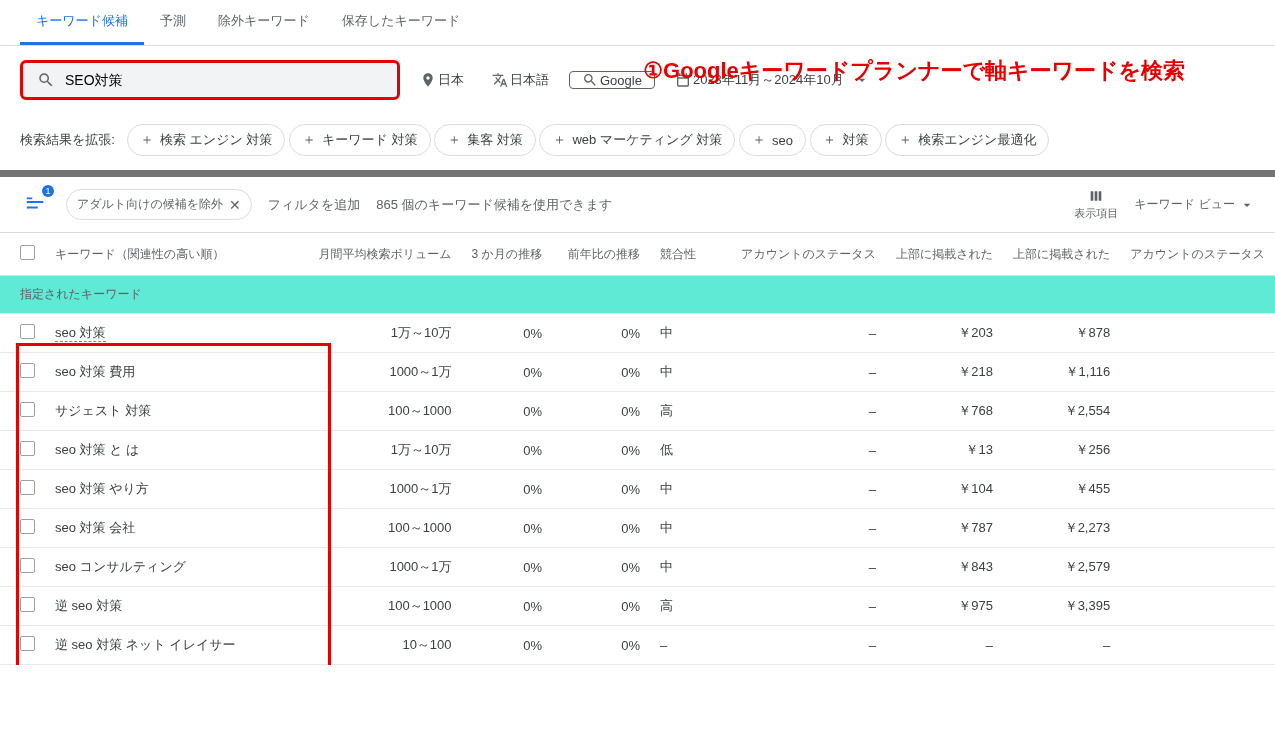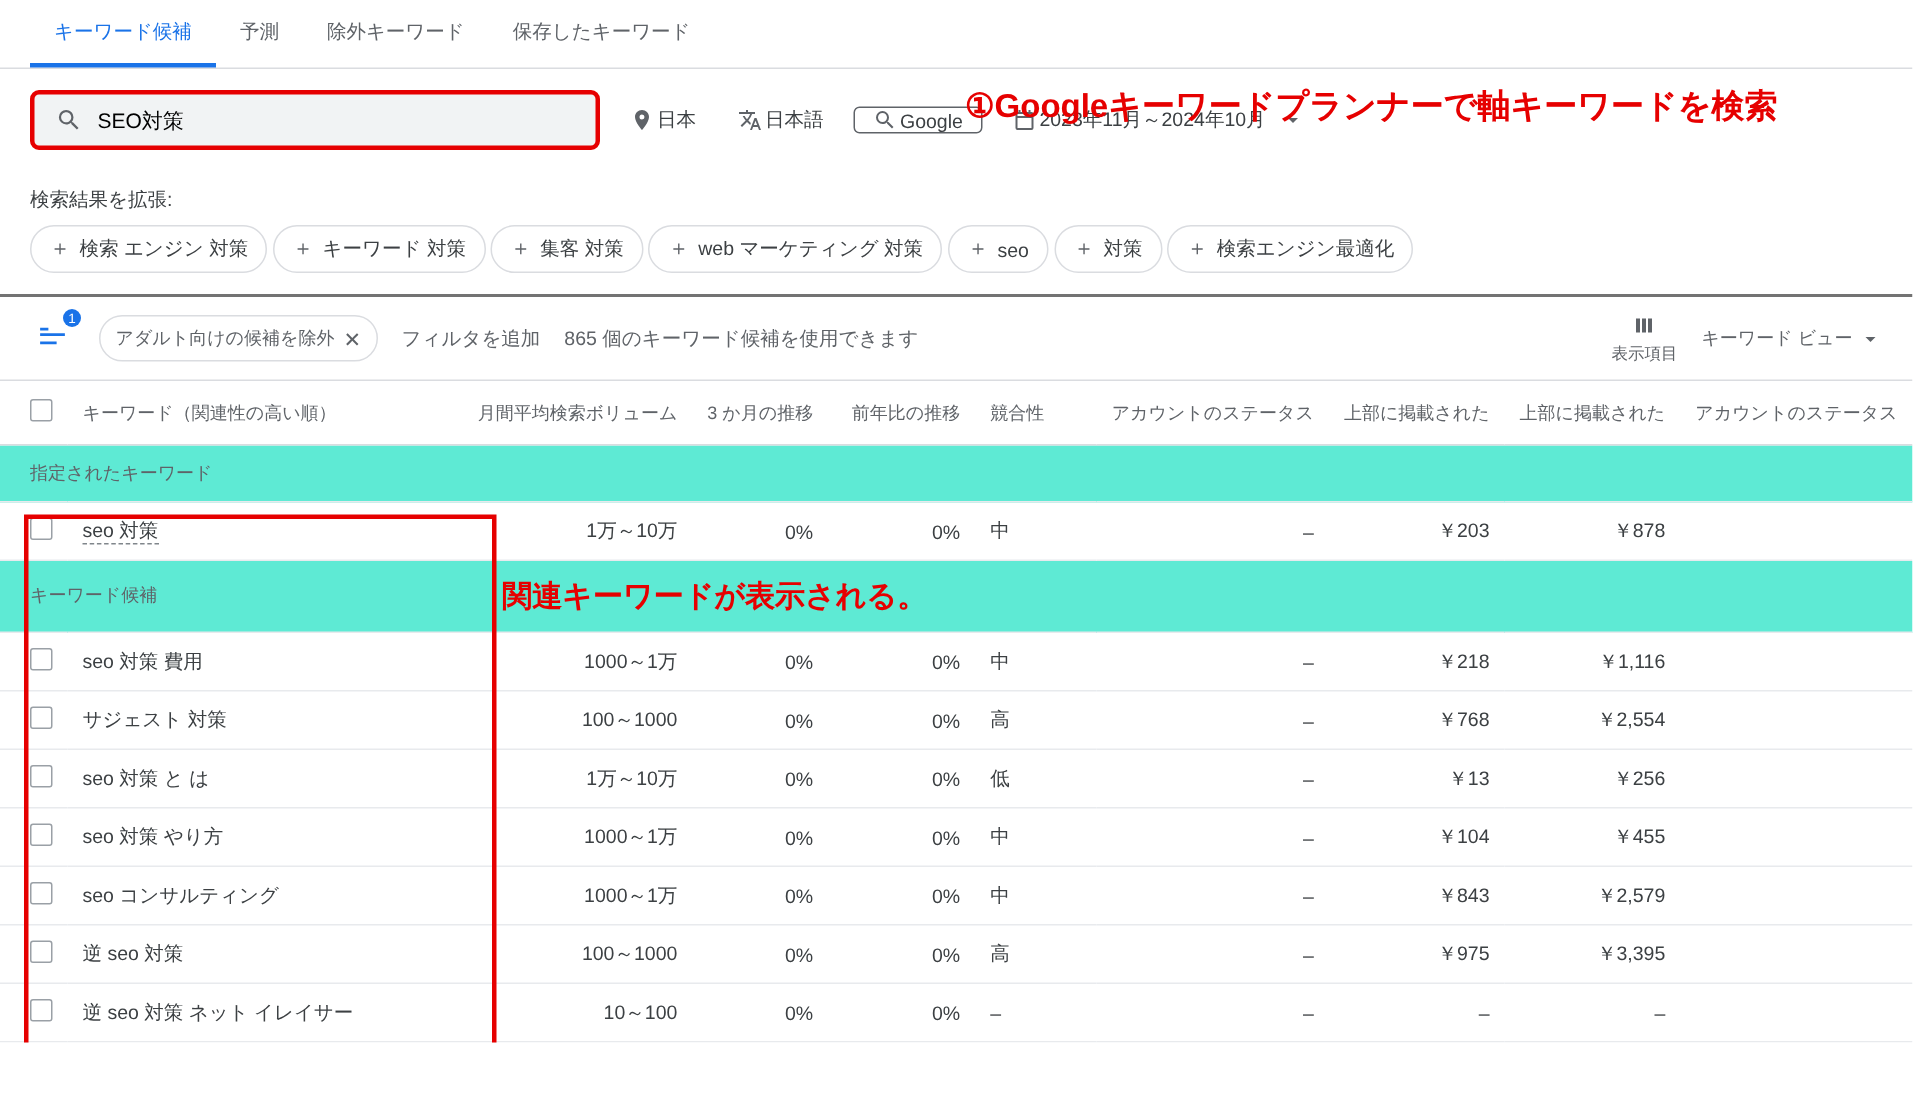--- a/index.html
+++ b/index.html
@@ -18,21 +18,21 @@
   .locseg { display: flex; align-items: center; gap: 2px; font-size: 13px; color: #3c4043; padding: 6px 8px; }
   .locseg.boxed { border: 1px solid #5f6368; border-radius: 4px; padding: 0 12px; }
   .icon-svg { width: 18px; height: 18px; fill: #5f6368; }
   .icon-svg-sm { width: 16px; height: 16px; fill: #5f6368; }
   
   .annot { color: #e60000; font-weight: 700; font-size: 22px; position: absolute; }
   .annot1 { top: 10px; right: 90px; }
   .annot2 { position: relative; display: inline-block; margin-left: 10px; }
   
   
-  .broaden-row { display: flex; align-items: flex-start; gap: 8px; padding: 10px 20px 14px; border-bottom: 2px solid #737373; flex-wrap: wrap; flex-direction: column; }
+  .broaden-row { display: flex; align-items: center; gap: 8px; padding: 10px 20px 14px; border-bottom: 7px solid #737373; flex-wrap: wrap; }
   .broaden-label { font-size: 13px; color: #3c4043; margin-right: 4px; }
   .chip { display: inline-flex; align-items: center; gap: 6px; border: 1px solid #dadce0; border-radius: 16px; padding: 6px 12px; font-size: 13px; color: #3c4043; background: #fff; cursor: pointer; }
   .chip .plus { font-size: 14px; color: #5f6368; }
   
   
   .toolbar { display: flex; align-items: center; padding: 10px 20px; gap: 16px; border-bottom: 1px solid #dadce0; }
   .refine-icon { color: #1a73e8; font-size: 18px; position: relative; padding: 4px; }
   .refine-badge { position: absolute; top: -2px; right: -4px; background: #1a73e8; color: #fff; font-size: 9px; width: 12px; height: 12px; border-radius: 50%; display: flex; align-items: center; justify-content: center; }
   .filter-chip { display: inline-flex; align-items: center; gap: 6px; border: 1px solid #dadce0; border-radius: 16px; padding: 6px 10px; font-size: 12px; color: #5f6368; background: #fff; }
   .filter-chip .x { cursor: pointer; font-size: 14px; }
@@ -202,23 +202,20 @@
           <td><span class="dotted-kw">seo 対策</span></td>
           <td class="r">1万～10万</td>
           <td class="r">0%</td>
           <td class="r">0%</td>
           <td>中</td>
           <td class="r">–</td>
           <td class="r">￥203</td>
           <td class="r">￥878</td>
           <td></td>
         </tr>
-        <tr class="section-row">
-          <td colspan="10"><span>キーワード候補</span><span class="annot annot2" style="font-size:20px;vertical-align:middle;margin-left:230px">関連キーワードが表示される。</span></td>
-        </tr>
         <tr>
           <td style="padding-left:20px"><span class="cb"></span></td>
           <td><span class="">seo 対策 費用</span></td>
           <td class="r">1000～1万</td>
           <td class="r">0%</td>
           <td class="r">0%</td>
           <td>中</td>
           <td class="r">–</td>
           <td class="r">￥218</td>
           <td class="r">￥1,116</td>
@@ -255,20 +252,32 @@
           <td class="r">0%</td>
           <td class="r">0%</td>
           <td>中</td>
           <td class="r">–</td>
           <td class="r">￥104</td>
           <td class="r">￥455</td>
           <td></td>
         </tr>
         <tr>
           <td style="padding-left:20px"><span class="cb"></span></td>
+          <td><span class="">seo 対策 会社</span></td>
+          <td class="r">100～1000</td>
+          <td class="r">0%</td>
+          <td class="r">0%</td>
+          <td>中</td>
+          <td class="r">–</td>
+          <td class="r">￥787</td>
+          <td class="r">￥2,273</td>
+          <td></td>
+        </tr>
+        <tr>
+          <td style="padding-left:20px"><span class="cb"></span></td>
           <td><span class="">seo コンサルティング</span></td>
           <td class="r">1000～1万</td>
           <td class="r">0%</td>
           <td class="r">0%</td>
           <td>中</td>
           <td class="r">–</td>
           <td class="r">￥843</td>
           <td class="r">￥2,579</td>
           <td></td>
         </tr>

